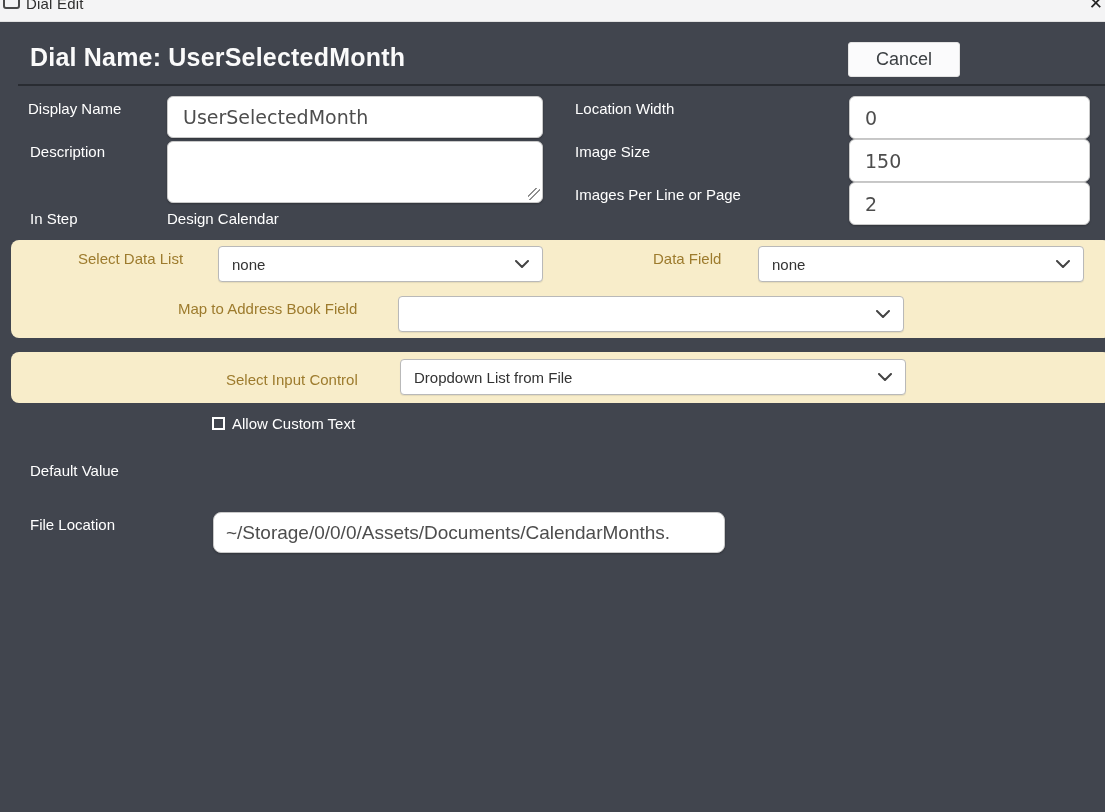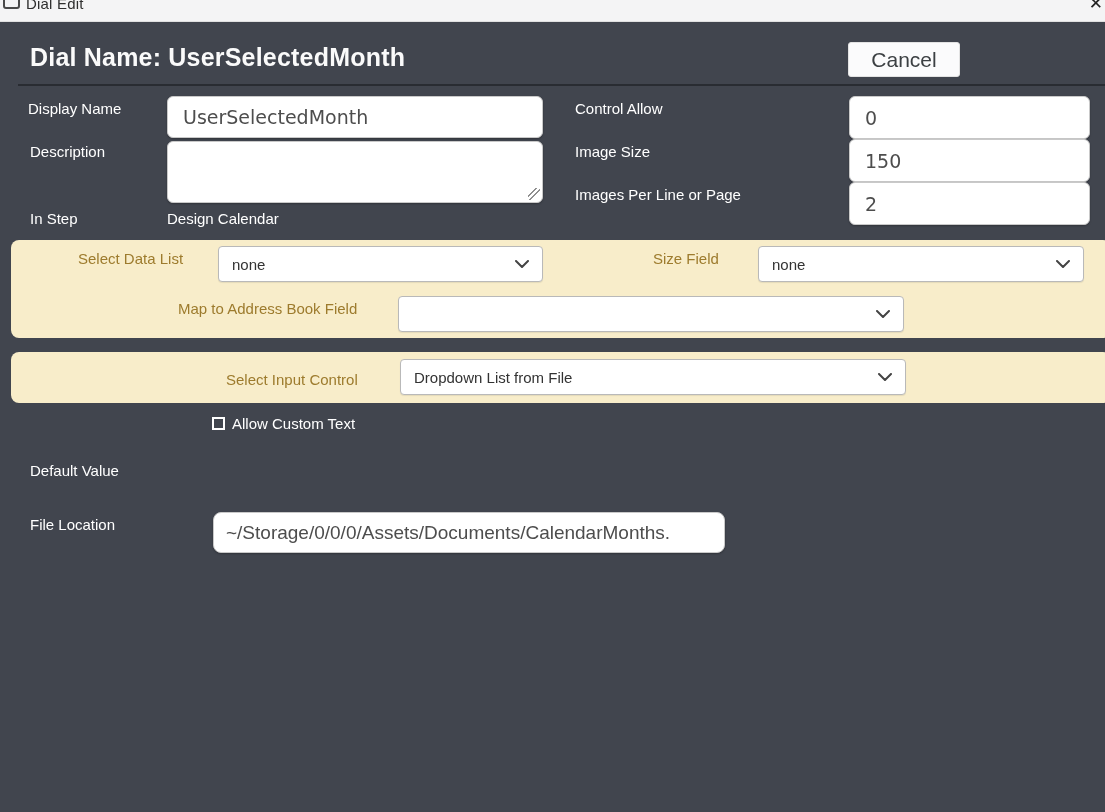--- a/index.html
+++ b/index.html
@@ -31,21 +31,21 @@
     position:absolute;right:2px;top:-6px;font-size:17px;color:#222;
     cursor:pointer;line-height:20px;
   }
   
   .dial-title{
     position:absolute;left:30px;top:43px;font-size:25px;font-weight:bold;
     color:#fafafa;letter-spacing:.2px;
   }
   .btn{
     position:absolute;top:42px;width:112px;height:35px;border-radius:3px;
-    font-size:21px;border:none;cursor:pointer;font-family:"Liberation Sans",sans-serif;
+    font-size:18px;border:none;cursor:pointer;font-family:"Liberation Sans",sans-serif;
   }
   .btn-cancel{left:848px;background:#fbfbfc;color:#3c4043;border:1px solid #e3e3e3;}
   .btn-save{left:978px;background:var(--accent-blue);color:#fff;}
   .header-rule{
     position:absolute;left:18px;top:84px;width:1087px;height:2px;background:#292c32;
   }
   
   .lbl{position:absolute;font-size:15px;color:#fff;white-space:nowrap;}
   .lbl-cream{position:absolute;font-size:15px;color:var(--cream-label);white-space:nowrap;}
   .static-val{position:absolute;font-size:15px;color:#fff;white-space:nowrap;}
@@ -97,40 +97,40 @@
   <div class="lbl" style="left:28px;top:100px;">Display Name</div>
   <input class="inp" style="left: 167px; top: 96px; width: 376px; height: 42px;" value="UserSelectedMonth">
 
   <div class="lbl" style="left:30px;top:143px;">Description</div>
   <textarea class="inp" style="left: 167px; top: 141px; width: 376px; height: 62px;" value=""></textarea>
   <span class="grip" style="left:528px;top:188px;"></span>
 
   <div class="lbl" style="left:30px;top:210px;">In Step</div>
   <div class="static-val" style="left:167px;top:210px;">Design Calendar</div>
 
-  <div class="lbl" style="left:575px;top:100px;">Control Allow</div>
+  <div class="lbl" style="left:575px;top:100px;">Location Width</div>
   <input class="inp" style="left: 849px; top: 96px; width: 241px; height: 43px;" value="0">
 
   <div class="lbl" style="left:575px;top:143px;">Image Size</div>
   <input class="inp" style="left: 849px; top: 139px; width: 241px; height: 43px;" value="150">
 
   <div class="lbl" style="left:575px;top:186px;">Images Per Line or Page</div>
   <input class="inp" style="left: 849px; top: 182px; width: 241px; height: 43px;" value="2">
 
   <div class="cream-panel" style="top:240px;height:98px;"></div>
 
   <div class="lbl-cream" style="left:78px;top:250px;">Select Data List</div>
   <div class="dd" style="left:218px;top:246px;width:325px;">
     <span class="dd-val">none</span>
     <svg width="14" height="8" viewBox="0 0 14 8">
         <path d="M1 1 L7 7 L13 1" stroke="#444" stroke-width="2" fill="none" stroke-linecap="round" stroke-linejoin="round"></path>
       </svg>
   </div>
 
-  <div class="lbl-cream" style="left:653px;top:250px;">Size Field</div>
+  <div class="lbl-cream" style="left:653px;top:250px;">Data Field</div>
   <div class="dd" style="left:758px;top:246px;width:326px;">
     <span class="dd-val">none</span>
     <svg width="14" height="8" viewBox="0 0 14 8">
         <path d="M1 1 L7 7 L13 1" stroke="#444" stroke-width="2" fill="none" stroke-linecap="round" stroke-linejoin="round"></path>
       </svg>
   </div>
 
   <div class="lbl-cream" style="left:178px;top:300px;">Map to Address Book Field</div>
   <div class="dd" style="left:398px;top:296px;width:506px;">
     <span class="dd-val"></span>

